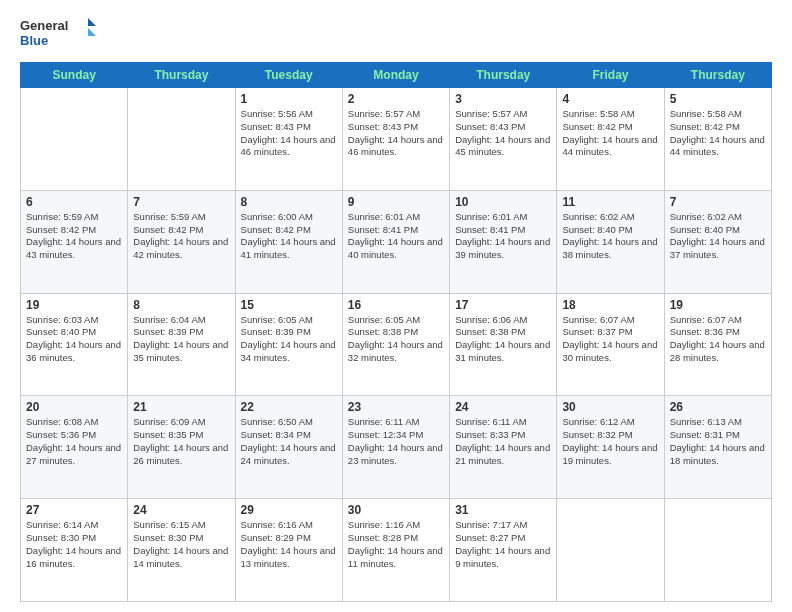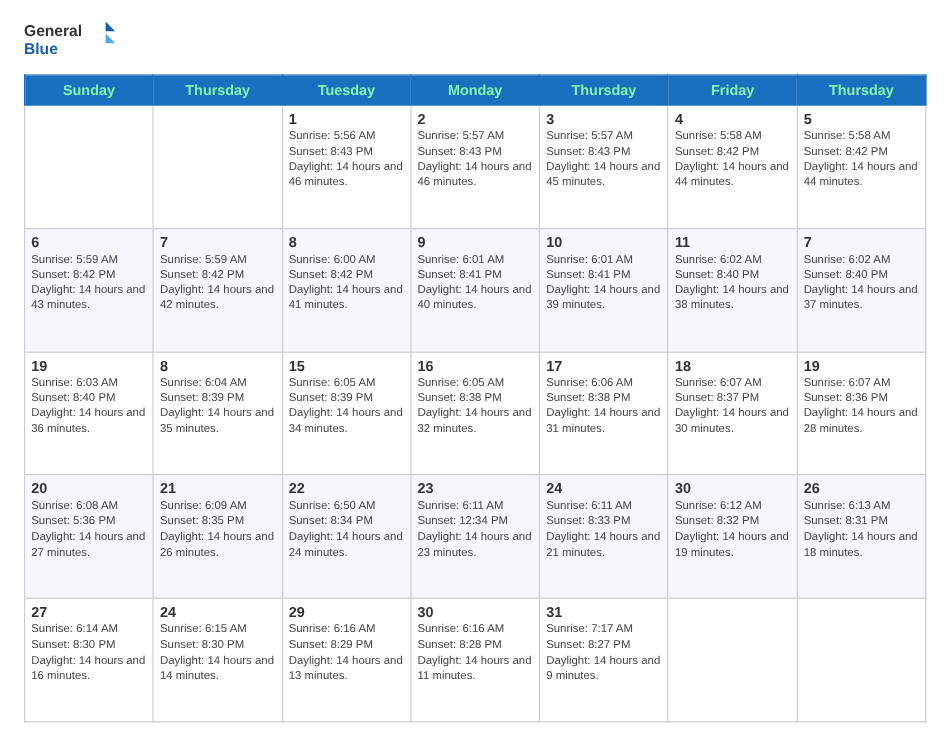--- a/index.html
+++ b/index.html
@@ -297,21 +297,21 @@
 Daylight: 14 hours and 14 minutes.</div>
           </td>
           <td>
             <span class="day-number">29</span>
             <div class="day-info">Sunrise: 6:16 AM
 Sunset: 8:29 PM
 Daylight: 14 hours and 13 minutes.</div>
           </td>
           <td>
             <span class="day-number">30</span>
-            <div class="day-info">Sunrise: 6:16 AM
+            <div class="day-info">Sunrise: 1:16 AM
 Sunset: 8:28 PM
 Daylight: 14 hours and 11 minutes.</div>
           </td>
           <td>
             <span class="day-number">31</span>
             <div class="day-info">Sunrise: 7:17 AM
 Sunset: 8:27 PM
 Daylight: 14 hours and 9 minutes.</div>
           </td>
           <td class="empty-cell"></td>

